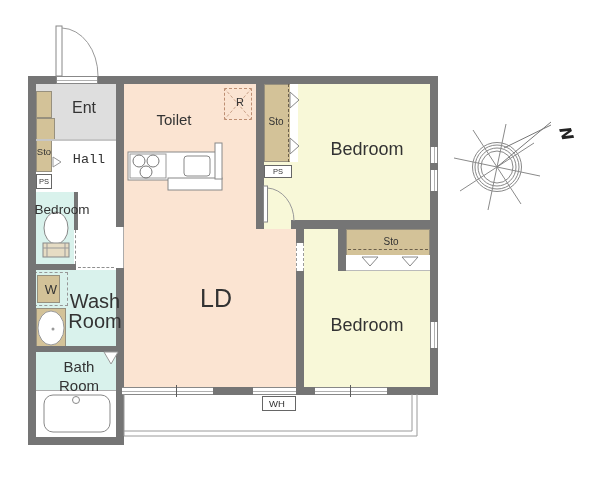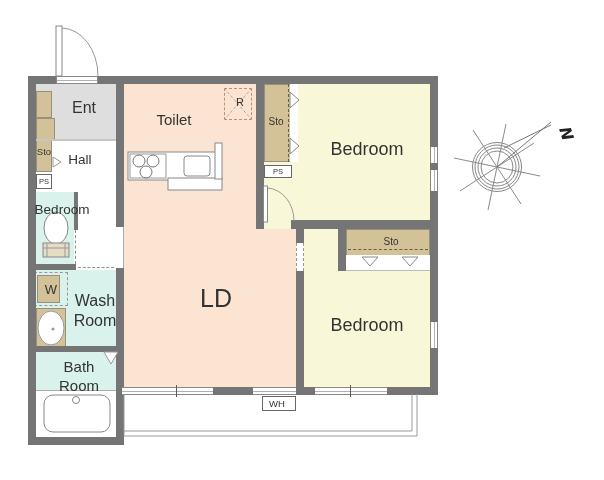--- a/index.html
+++ b/index.html
@@ -145,23 +145,23 @@
     </g>
     <text transform="translate(559,129) rotate(72)" font-family="DejaVu Sans, Liberation Sans, sans-serif" font-size="16" font-weight="bold" font-style="italic" fill="#222" stroke="none">N</text>
   </svg>
 
   <div class="whitebox z6" style="left:262px;top:396px;width:30px;height:15px;padding-left:32px;">
     <div class="lbl" style="left:0;top:0;width:28px;font-size:9.5px;line-height:13px;">WH</div>
   </div>
 
   <div class="lbl" style="left:58px;top:98px;width:52px;font-size:16px;line-height:19px;">Ent</div>
   <div class="lbl" style="left:132px;top:111px;width:84px;font-size:15px;line-height:18px;">Toilet</div>
-  <div class="lbl" style="left:60px;top:152px;width:40px;font-size:13.5px;line-height:16px;">Hall</div>
+  <div class="lbl" style="left:69px;top:152px;width:40px;font-size:13.5px;line-height:16px;font-family:Liberation Mono, monospace;">Hall</div>
   <div class="lbl" style="left:33px;top:202px;width:58px;font-size:13.5px;line-height:16px;">Bedroom</div>
-  <div class="lbl wrap" style="left:63px;top:291px;width:64px;font-size:16px;line-height:20px;">Wash Room</div>
+  <div class="lbl wrap" style="left:63px;top:291px;width:64px;font-size:20px;line-height:20px;">Wash Room</div>
   <div class="lbl" style="left:176px;top:284px;width:80px;font-size:25px;line-height:28px;">LD</div>
   <div class="lbl wrap" style="left:47px;top:357px;width:64px;font-size:15px;line-height:19px;">Bath Room</div>
   <div class="lbl" style="left:316px;top:139px;width:102px;font-size:18px;line-height:21px;">Bedroom</div>
   <div class="lbl" style="left:316px;top:315px;width:102px;font-size:18px;line-height:21px;">Bedroom</div>
   <div class="lbl" style="left:31px;top:146px;width:26px;font-size:9.5px;line-height:12px;">Sto</div>
   <div class="lbl" style="left:36px;top:176px;width:16px;font-size:7.5px;line-height:11px;">PS</div>
   <div class="lbl" style="left:228px;top:96px;width:24px;font-size:11px;line-height:13px;">R</div>
   <div class="lbl" style="left:261px;top:116px;width:30px;font-size:10px;line-height:12px;">Sto</div>
   <div class="lbl" style="left:264px;top:166px;width:28px;font-size:7.5px;line-height:11px;">PS</div>
   <div class="lbl" style="left:376px;top:236px;width:30px;font-size:10px;line-height:12px;">Sto</div>

